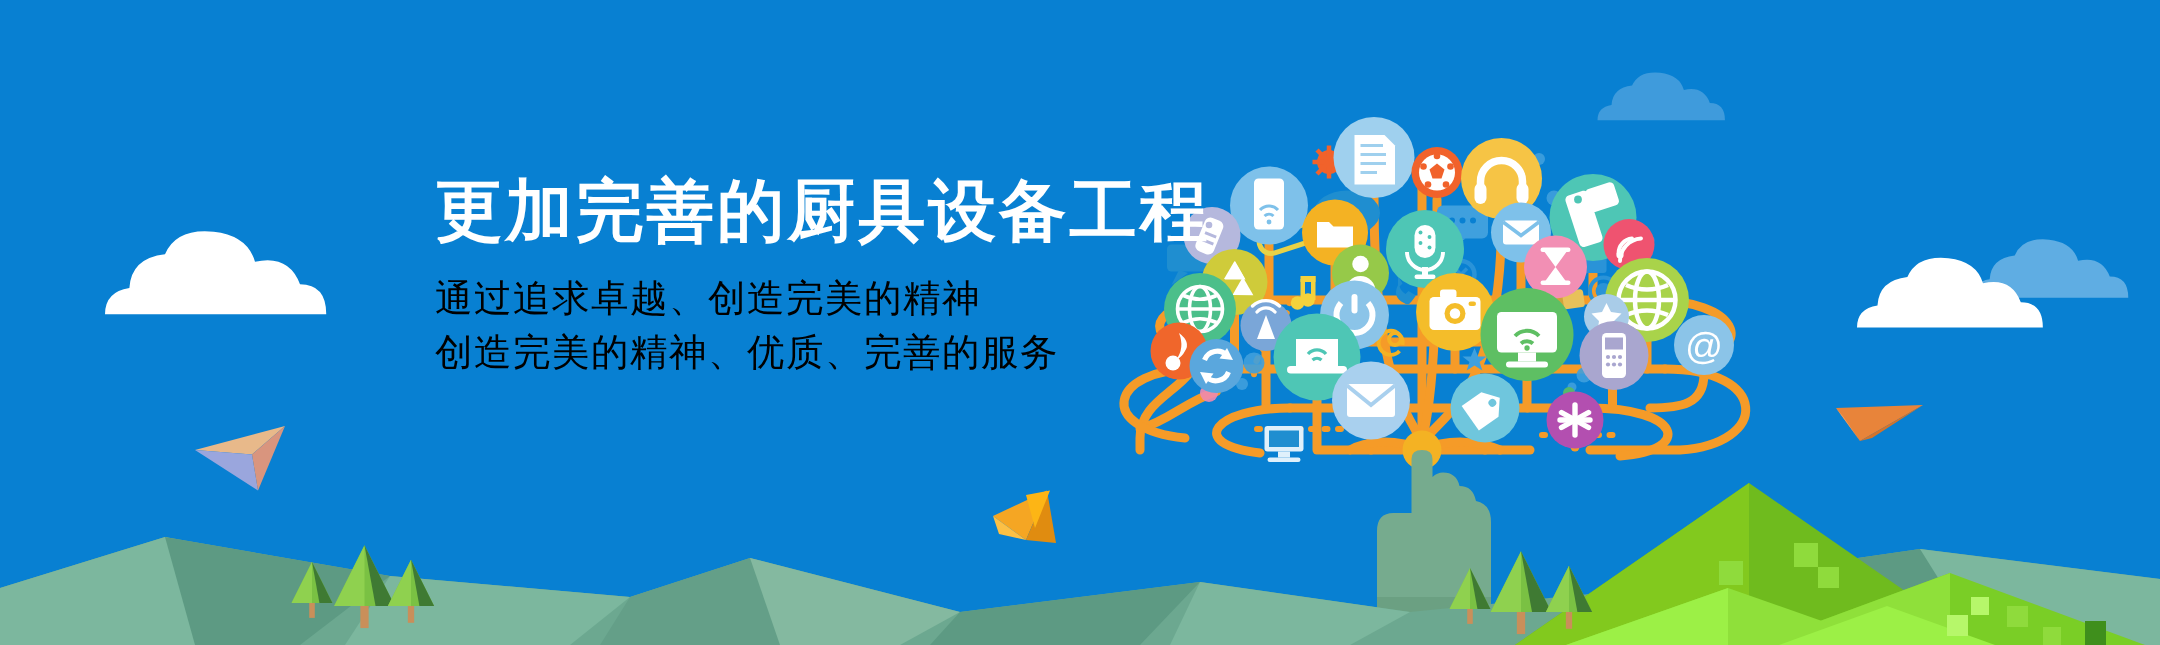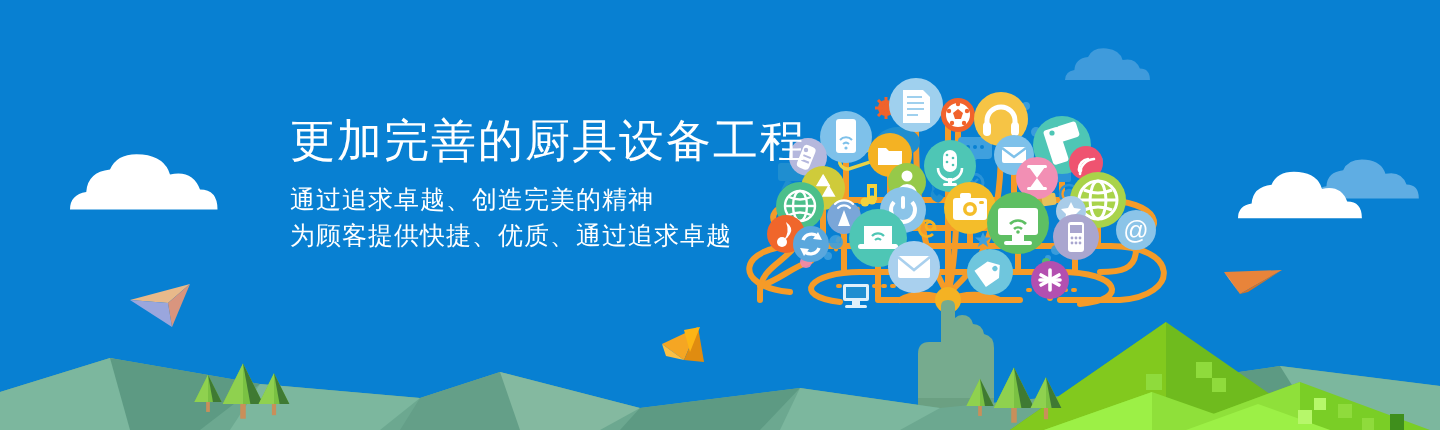--- a/index.html
+++ b/index.html
@@ -19,33 +19,33 @@
   
   #copy{
     position:absolute;
     left:290px; top:116px;
     width:470px;
     z-index:5;
     user-select:none;
   }
   #headline{
     font-size:45px;
-    font-weight:normal;
+    font-weight:bold;
     color:#ffffff;
     letter-spacing:2px;
     line-height:1.12;
     white-space:nowrap;
   }
   #sublines{
     margin-top:16px;
   }
   .subline{
     font-size:25px;
     font-weight:400;
-    color:#ffffff;
+    color:#000000;
     letter-spacing:1px;
     line-height:1.42;
     white-space:nowrap;
   }
 </style>
 </head>
 <body>
 
 <div id="banner">
 
@@ -523,17 +523,17 @@
       <use href="#pineTree" x="0" y="0" transform="translate(1014,408) scale(0.92)"></use>
       <use href="#pineTree" x="0" y="0" transform="translate(1046,408) scale(0.70)"></use>
     </g>
 
   </svg>
 
   <div id="copy">
     <h1 id="headline">更加完善的厨具设备工程</h1>
     <div id="sublines">
       <div class="subline">通过追求卓越、创造完美的精神</div>
-      <div class="subline">为顾客提供快捷、优质、通过追求卓越</div>
+      <div class="subline">创造完美的精神、优质、完善的服务</div>
     </div>
   </div>
 
 </div>
 
 </body></html>

